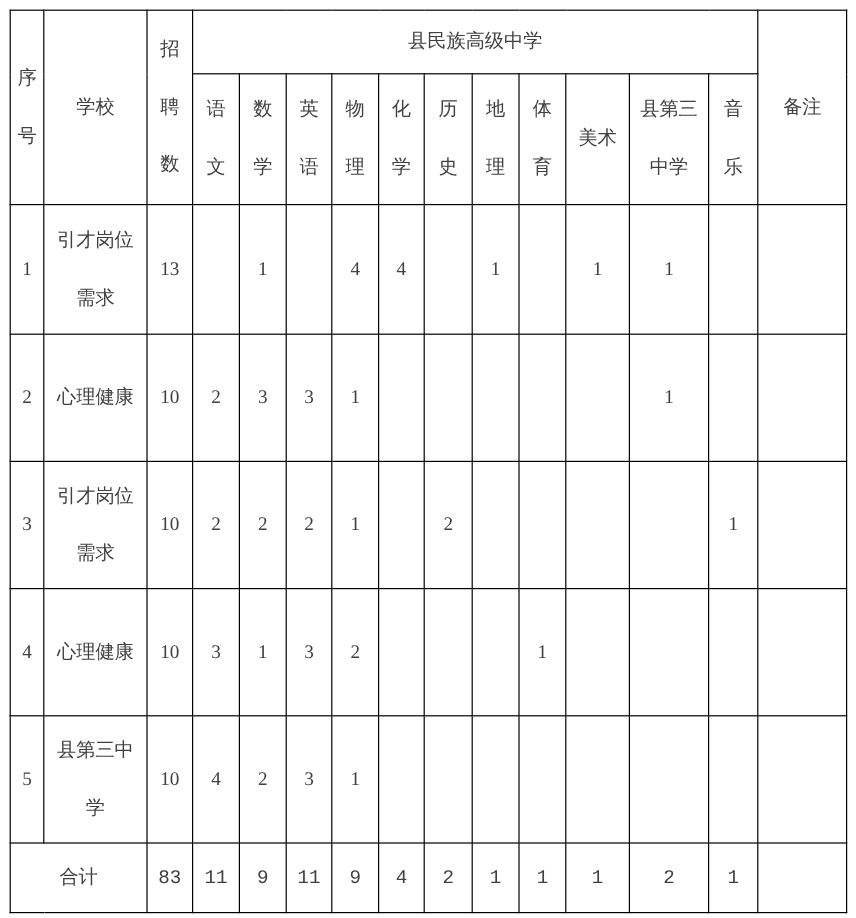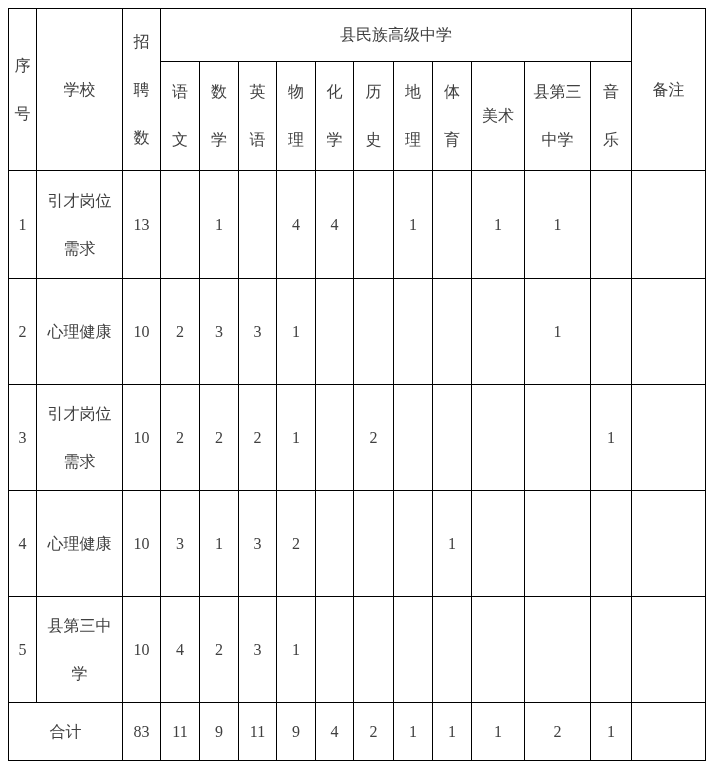--- a/index.html
+++ b/index.html
@@ -29,21 +29,21 @@
     vertical-align: middle;
     padding: 0 5px;
     line-height: 48px;
     word-break: break-all;
     overflow: hidden;
   }
   tr.h1 { height: 53px; }
   tr.h2 { height: 109px; font-family: Liberation Serif, serif; }
   tr.datarow { height: 106px; }
   tr.r1 { height: 108px; }
-  tr.totalrow { height: 58px; }
+  tr.totalrow { height: 58px; font-family: Liberation Mono, monospace; }
 </style>
 </head>
 <body>
 
 <div class="page">
   <table class="grid">
     <colgroup>
       <col style="width:28px">
         <col style="width:86px">
         <col style="width:38px">

